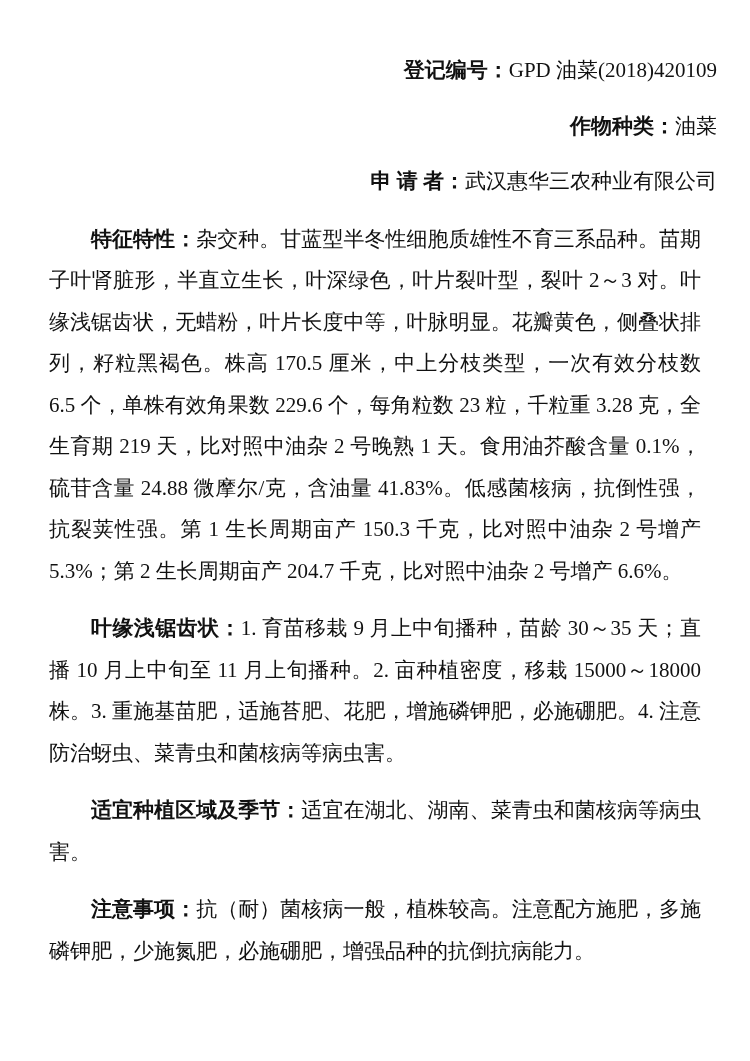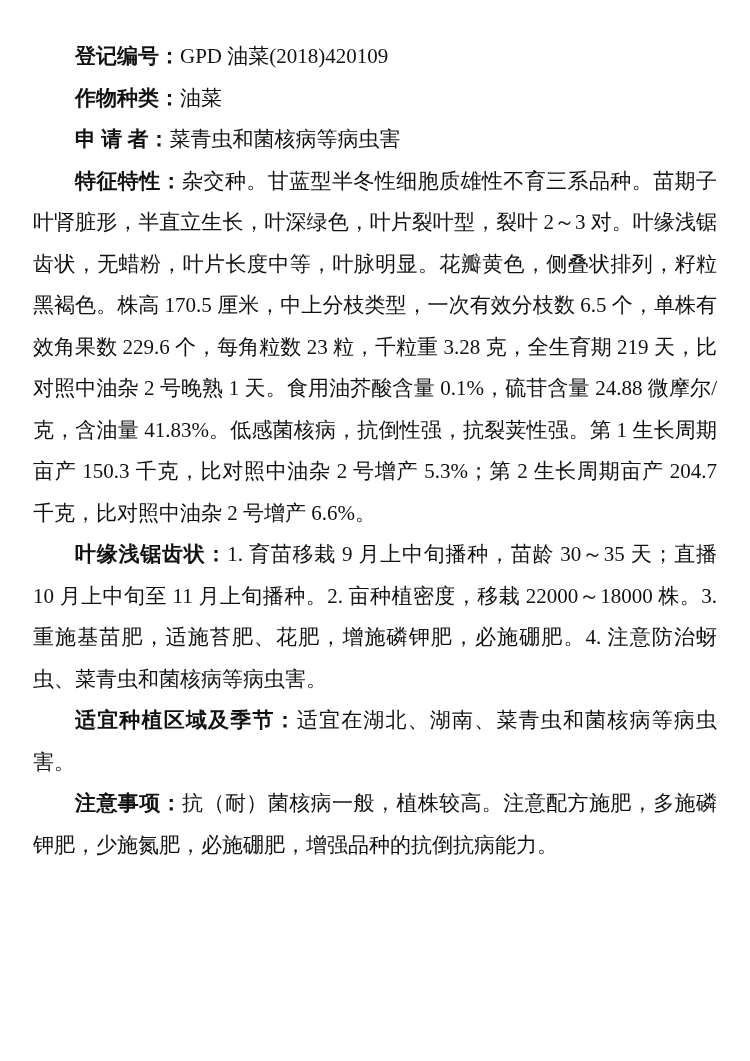--- a/index.html
+++ b/index.html
@@ -14,25 +14,26 @@
     background: #ffffff;
     padding: 36px 33px 0 33px;
     font-family: "Liberation Serif", "DejaVu Serif", serif;
     font-size: 21px;
     line-height: 41.5px;
     color: #111111;
     overflow: hidden;
   }
   .field-row {
     text-indent: 2em;
-    text-align: left;
+    text-align: right;
     white-space: nowrap;
+    margin-top: 14px;
   }
   .para {
-    margin: 0;
+    margin: 16px;
     text-indent: 2em;
     text-align: justify;
     text-justify: inter-ideograph;
   }
   .label {
     font-weight: bold;
   }
   .value, .para-text {
     font-weight: normal;
   }
@@ -45,31 +46,31 @@
   <div class="field-row">
     <span class="label">登记编号：</span><span class="value">GPD 油菜(2018)420109</span>
   </div>
 
   <div class="field-row">
     <span class="label">作物种类：</span><span class="value">油菜</span>
   </div>
 
 
   <div class="field-row">
-    <span class="label">申 请 者：</span><span class="value">菜青虫和菌核病等病虫害</span>
+    <span class="label">申 请 者：</span><span class="value">武汉惠华三农种业有限公司</span>
   </div>
 
 
 
   <p class="para">
     <span class="label">特征特性：</span><span class="para-text">杂交种。甘蓝型半冬性细胞质雄性不育三系品种。苗期子叶肾脏形，半直立生长，叶深绿色，叶片裂叶型，裂叶 2～3 对。叶缘浅锯齿状，无蜡粉，叶片长度中等，叶脉明显。花瓣黄色，侧叠状排列，籽粒黑褐色。株高 170.5 厘米，中上分枝类型，一次有效分枝数 6.5 个，单株有效角果数 229.6 个，每角粒数 23 粒，千粒重 3.28 克，全生育期 219 天，比对照中油杂 2 号晚熟 1 天。食用油芥酸含量 0.1%，硫苷含量 24.88 微摩尔/克，含油量 41.83%。低感菌核病，抗倒性强，抗裂荚性强。第 1 生长周期亩产 150.3 千克，比对照中油杂 2 号增产 5.3%；第 2 生长周期亩产 204.7 千克，比对照中油杂 2 号增产 6.6%。</span>
   </p>
 
   <p class="para">
-    <span class="label">叶缘浅锯齿状：</span><span class="para-text">1. 育苗移栽 9 月上中旬播种，苗龄 30～35 天；直播 10 月上中旬至 11 月上旬播种。2. 亩种植密度，移栽 22000～18000 株。3. 重施基苗肥，适施苔肥、花肥，增施磷钾肥，必施硼肥。4. 注意防治蚜虫、菜青虫和菌核病等病虫害。</span>
+    <span class="label">叶缘浅锯齿状：</span><span class="para-text">1. 育苗移栽 9 月上中旬播种，苗龄 30～35 天；直播 10 月上中旬至 11 月上旬播种。2. 亩种植密度，移栽 15000～18000 株。3. 重施基苗肥，适施苔肥、花肥，增施磷钾肥，必施硼肥。4. 注意防治蚜虫、菜青虫和菌核病等病虫害。</span>
   </p>
 
   <p class="para">
     <span class="label">适宜种植区域及季节：</span><span class="para-text">适宜在湖北、湖南、菜青虫和菌核病等病虫害。</span>
   </p>
 
   <p class="para">
     <span class="label">注意事项：</span><span class="para-text">抗（耐）菌核病一般，植株较高。注意配方施肥，多施磷钾肥，少施氮肥，必施硼肥，增强品种的抗倒抗病能力。</span>
   </p>
 

